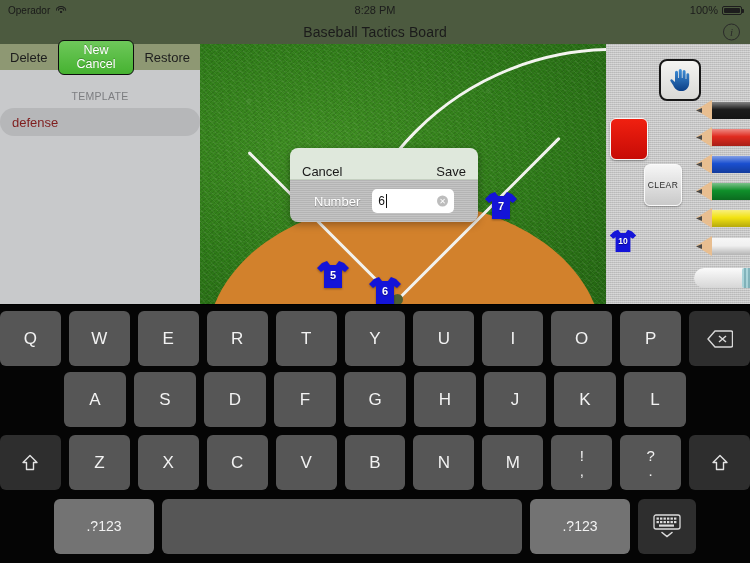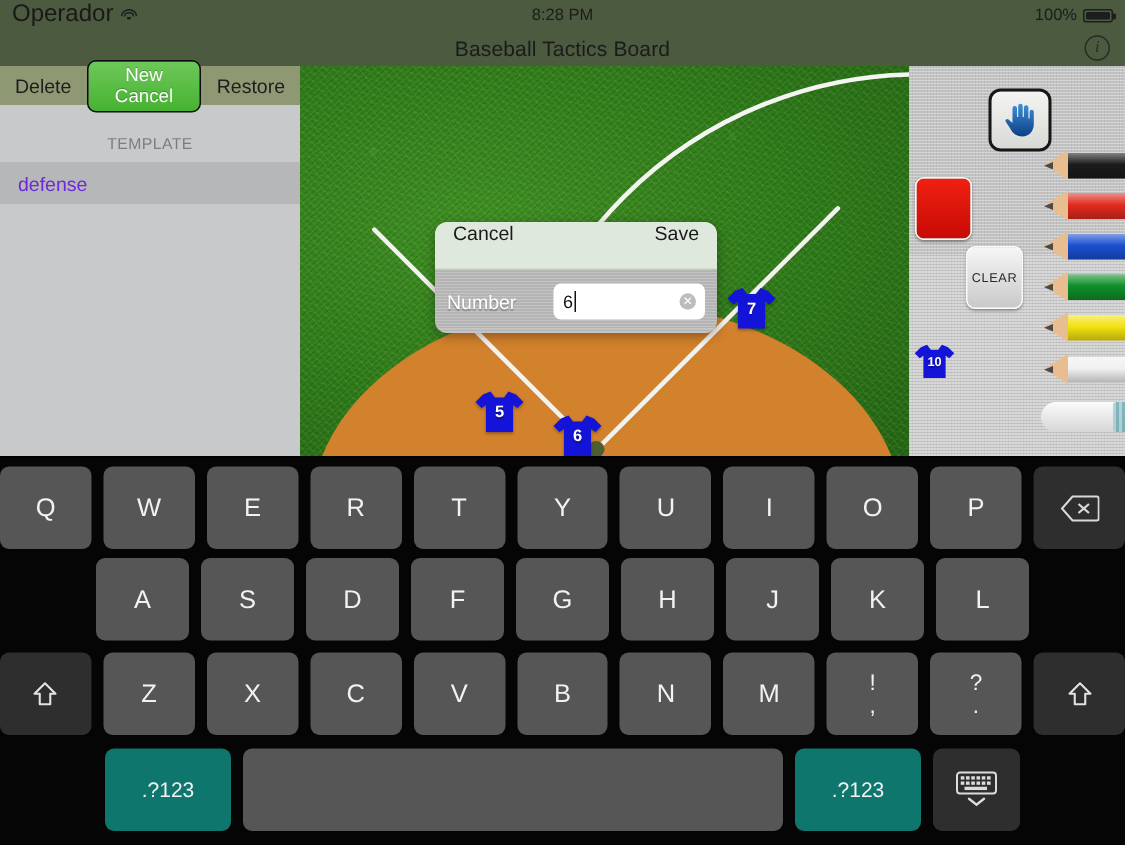--- a/index.html
+++ b/index.html
@@ -11,21 +11,21 @@
   }
   #app { position:relative; width:750px; height:563px; overflow:hidden; }
 
   
   .statusbar {
     position:absolute; left:0; top:0; width:750px; height:20px;
     background:#4c5a3f; color:#1c1c1c; font-size:11px;
     display:flex; align-items:center; padding:0 8px;
   }
   .sb-left { display:flex; align-items:center; gap:5px; }
-  .sb-carrier { font-size:16px; color:#191919; }
+  .sb-carrier { font-size:10px; color:#191919; }
   .wifi { display:inline-block; width:11px; height:9px; position:relative; }
   .wifi i { position:absolute; left:50%; transform:translateX(-50%);
             border:1.2px solid #1d1d1d; border-bottom:none;
             border-radius:50% 50% 0 0 / 100% 100% 0 0; }
   .wifi i:nth-child(1){ width:11px; height:5px; top:0; }
   .wifi i:nth-child(2){ width:7px;  height:3.5px; top:2.4px; }
   .wifi i:nth-child(3){ width:3px;  height:2px; top:5px; background:#1d1d1d; border-radius:50%;}
   .sb-center { position:absolute; left:0; right:0; text-align:center; font-size:11px; }
   .sb-right { margin-left:auto; display:flex; align-items:center; gap:4px; font-size:11px; }
   .battery { width:20px; height:9px; border:1px solid #1d1d1d; border-radius:2px;
@@ -56,21 +56,21 @@
   .sb-toolbar .tb-btn { font-size:13px; color:#1d1d1d; }
   .new-tactic {
     background:linear-gradient(#6ec85a,#46b231);
     border:1.4px solid #0d0d0d; border-radius:6px;
     color:#fff; font-size:12.5px; padding:2px 8px 3px;
     text-shadow:0 -1px 0 rgba(0,0,0,.25);
   }
   .section-hdr { font-size:10.5px; color:#7c7d80; letter-spacing:.3px; padding:20px 12px 6px; }
   .list-row {
     height:28px; display:flex; align-items:center; padding:0 12px;
-    font-size:13px; color:#6d28d9;
+    font-size:13px; color:#7f1d1d;border-radius:14px;
   }
   .list-row.selected { background:#b6b7b9; }
 
   
   .field { position:absolute; left:200px; top:44px; width:406px; height:260px; overflow:hidden;
            background:#2f7a1c; }
   .grass { position:absolute; inset:0;
      background:
        radial-gradient(circle at 12% 22%, rgba(255,255,255,.06) 0 2px, transparent 3px),
        radial-gradient(circle at 34% 61%, rgba(0,0,0,.14) 0 2px, transparent 3px),
@@ -150,29 +150,29 @@
       background:repeating-linear-gradient(90deg,#9fd0d6 0 2px,#6fa9b2 2px 4px);
       border-radius:2px; opacity:.85; }
 
   
   .dialog {
     position:absolute; left:290px; top:148px; width:188px; height:74px;
     border-radius:8px; overflow:hidden;
     box-shadow:0 2px 8px rgba(0,0,0,.35);
   }
   .dlg-head {
-    height:32px; background:#dfe8dc; display:flex; align-items:flex-start;
+    height:32px; background:#dfe8dc; display:flex; align-items:flex-end;
     justify-content:space-between; padding:0 12px;
     border-bottom:1px solid #c4cfc0;
   }
   .dlg-head span { font-size:13px; color:#1a1a1a; }
   .dlg-body {
     height:42px; background:#b4b4b4;
     background-image:repeating-linear-gradient(0deg,rgba(255,255,255,.22) 0 1px,transparent 1px 2px);
-    display:flex; align-items:center; padding:0 8px; gap:25px;
+    display:flex; align-items:center; padding:0 24px; gap:12px;
   }
   .dlg-label { font-size:13px; color:#fff; text-shadow:0 1px 1px rgba(0,0,0,.3); }
   .dlg-input {
     flex:1; height:24px; background:#fff; border-radius:5px;
     display:flex; align-items:center; padding:0 6px; position:relative;
   }
   .dlg-input .val { font-size:12px; color:#111; }
   .caret { display:inline-block; width:1px; height:14px; background:#111; margin-left:1px;}
   .clear-x { position:absolute; right:6px; top:50%; transform:translateY(-50%);
      width:11px; height:11px; border-radius:50%; background:#bdbdbd; color:#fff;
@@ -190,21 +190,21 @@
     display:flex; align-items:center; justify-content:center;
     font-size:17px; height:55px; width:62px;
   }
   .key.dark { background:#2e2e2e; }
   .key.done { background:#007aff; font-size:15px; width:96px; }
   .key.punct { flex-direction:column; gap:0; font-size:14px; line-height:1.0; padding:6px 0; }
   .key.punct .top { font-size:15px; }
   .key.punct .bot { font-size:15px; }
   .key.shift { width:62px; }
   .key.space { width:360px; background:#565656; }
-  .key.numeric { width:84px; font-size:14px; background:#0f766e; }
+  .key.numeric { width:100px; font-size:14px; background:#737373; }
   .key.kbhide { width:58px; background:#2e2e2e; }
   .r2 { padding-left:0; }
   .shift-arrow { display:block; width:16px; height:17px; }
 </style>
 </head>
 <body>
 
 <div id="app">
 
   <div class="statusbar">

